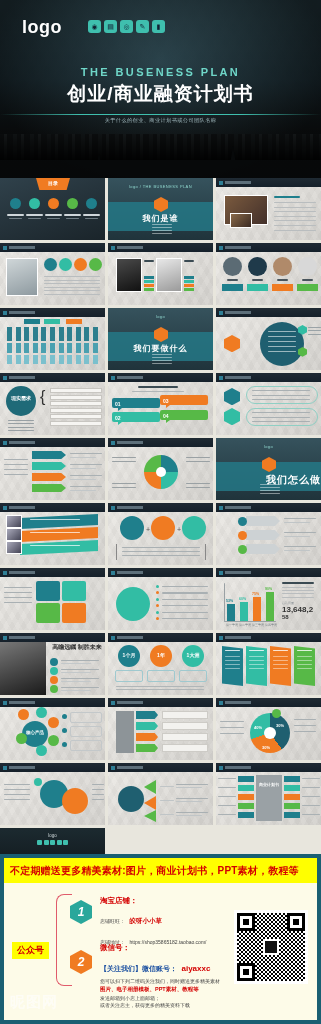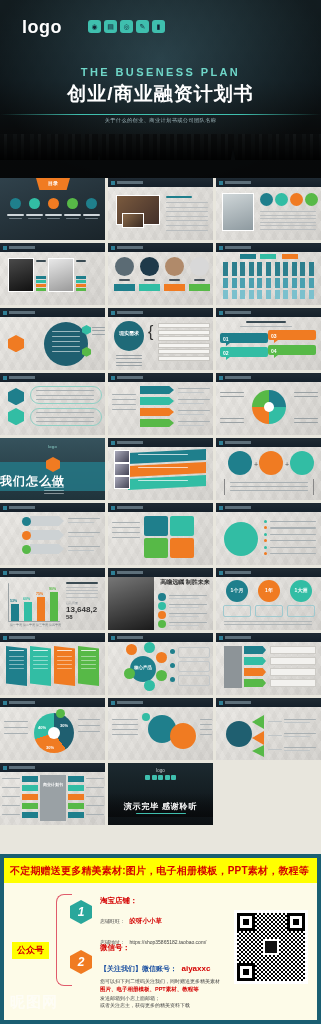--- a/index.html
+++ b/index.html
@@ -117,20 +117,32 @@
           <div style="position:absolute;left:28px;top:40px;width:13px;height:1px;background:#6f7c84;border-radius:1px;"></div>
           <div style="position:absolute;left:48px;top:20px;width:11px;height:11px;border-radius:50%;background:#f07b22;"></div>
           <div style="position:absolute;left:45px;top:36px;width:17px;height:1.6px;background:#cfd6da;border-radius:1px;"></div>
           <div style="position:absolute;left:47px;top:40px;width:13px;height:1px;background:#6f7c84;border-radius:1px;"></div>
           <div style="position:absolute;left:67px;top:20px;width:11px;height:11px;border-radius:50%;background:#57b947;"></div>
           <div style="position:absolute;left:64px;top:36px;width:17px;height:1.6px;background:#cfd6da;border-radius:1px;"></div>
           <div style="position:absolute;left:66px;top:40px;width:13px;height:1px;background:#6f7c84;border-radius:1px;"></div>
           <div style="position:absolute;left:86px;top:20px;width:11px;height:11px;border-radius:50%;background:#1f7f8c;"></div>
           <div style="position:absolute;left:83px;top:36px;width:17px;height:1.6px;background:#cfd6da;border-radius:1px;"></div>
           <div style="position:absolute;left:85px;top:40px;width:13px;height:1px;background:#6f7c84;border-radius:1px;"></div>
+        </div>
+      </div>
+      <div class="slide">
+        <div class="s-body hexfill" style="position: absolute; inset: 0px;">
+          <div style="position:absolute;left:0px;top:24px;width:107px;height:29px;background:rgba(36,120,134,.85);"></div>
+          <div style="position:absolute;left:0;right:0;top:6px;text-align:center;color:#8fd6cd;font-size:4px;letter-spacing:.4px;">logo / THE BUSENESS PLAN</div>
+          <div style="position:absolute;left:46px;top:19px;width:14px;height:15.120000000000001px;background:#f07b22;clip-path:polygon(50% 0%,100% 25%,100% 75%,50% 100%,0% 75%,0% 25%);"></div>
+          <div style="position:absolute;left:0;right:0;top:35px;text-align:center;color:#fff;font-size:8px;font-weight:700;letter-spacing:1px;">我们是谁</div>
+          <div style="position:absolute;left:44px;top:46px;width:20px;height:1px;background:rgba(255,255,255,.45);border-radius:1px;"></div>
+          <div style="position:absolute;left:44px;top:49px;width:20px;height:1px;background:rgba(255,255,255,.45);border-radius:1px;"></div>
+          <div style="position:absolute;left:44px;top:52px;width:20px;height:1px;background:rgba(255,255,255,.45);border-radius:1px;"></div>
+          <div style="position:absolute;left:44px;top:55px;width:20px;height:1px;background:rgba(255,255,255,.45);border-radius:1px;"></div>
         </div>
       </div>
       <div class="slide">
         <div class="s-bar">
           <i></i>
           <b></b>
         </div>
         <div class="s-body">
           <div style="position:absolute;left:8px;top:8px;width:44px;height:30px;background:linear-gradient(135deg,#7a5a3e,#43302a);border:1.5px solid #fff;"></div>
           <div style="position:absolute;left:14px;top:26px;width:22px;height:15px;background:linear-gradient(135deg,#8a6a4a,#3a2a22);border:1.5px solid #fff;"></div>
@@ -241,20 +253,32 @@
           <div style="position:absolute;left:75.8px;top:38px;width:5px;height:9px;background:#7bc0cd;"></div>
           <div style="position:absolute;left:84.39999999999999px;top:10px;width:5px;height:14px;background:#2d7f8e;"></div>
           <div style="position:absolute;left:84.39999999999999px;top:26px;width:5px;height:10px;background:#4aa0b0;"></div>
           <div style="position:absolute;left:84.39999999999999px;top:38px;width:5px;height:9px;background:#7bc0cd;"></div>
           <div style="position:absolute;left:93px;top:10px;width:5px;height:14px;background:#2d7f8e;"></div>
           <div style="position:absolute;left:93px;top:26px;width:5px;height:10px;background:#4aa0b0;"></div>
           <div style="position:absolute;left:93px;top:38px;width:5px;height:9px;background:#7bc0cd;"></div>
         </div>
       </div>
       <div class="slide">
+        <div class="s-body hexfill" style="position: absolute; inset: 0px;">
+          <div style="position:absolute;left:0px;top:24px;width:107px;height:29px;background:rgba(36,120,134,.85);"></div>
+          <div style="position:absolute;left:0;right:0;top:6px;text-align:center;color:#8fd6cd;font-size:4px;letter-spacing:.4px;">logo</div>
+          <div style="position:absolute;left:46px;top:19px;width:14px;height:15.120000000000001px;background:#f07b22;clip-path:polygon(50% 0%,100% 25%,100% 75%,50% 100%,0% 75%,0% 25%);"></div>
+          <div style="position:absolute;left:0;right:0;top:35px;text-align:center;color:#fff;font-size:8px;font-weight:700;letter-spacing:1px;">我们要做什么</div>
+          <div style="position:absolute;left:44px;top:46px;width:20px;height:1px;background:rgba(255,255,255,.45);border-radius:1px;"></div>
+          <div style="position:absolute;left:44px;top:49px;width:20px;height:1px;background:rgba(255,255,255,.45);border-radius:1px;"></div>
+          <div style="position:absolute;left:44px;top:52px;width:20px;height:1px;background:rgba(255,255,255,.45);border-radius:1px;"></div>
+          <div style="position:absolute;left:44px;top:55px;width:20px;height:1px;background:rgba(255,255,255,.45);border-radius:1px;"></div>
+        </div>
+      </div>
+      <div class="slide">
         <div class="s-bar">
           <i></i>
           <b></b>
         </div>
         <div class="s-body">
           <div style="position:absolute;left:44px;top:5px;width:44px;height:44px;border-radius:50%;background:#1f5f70;"></div>
           <div style="position:absolute;left:8px;top:18px;width:16px;height:17.28px;background:#f07b22;clip-path:polygon(50% 0%,100% 25%,100% 75%,50% 100%,0% 75%,0% 25%);"></div>
           <div style="position:absolute;left:82px;top:8px;width:9px;height:9.72px;background:#32bda4;clip-path:polygon(50% 0%,100% 25%,100% 75%,50% 100%,0% 75%,0% 25%);"></div>
           <div style="position:absolute;left:82px;top:30px;width:9px;height:9.72px;background:#57b947;clip-path:polygon(50% 0%,100% 25%,100% 75%,50% 100%,0% 75%,0% 25%);"></div>
           <div style="position:absolute;left:52px;top:14px;width:28px;height:1.1px;background:rgba(255,255,255,.55);border-radius:1px;"></div>
@@ -371,21 +395,21 @@
           <div style="position:absolute;left:78px;top:14px;width:24px;height:1px;background:#9aa1a4;border-radius:1px;"></div>
           <div style="position:absolute;left:4px;top:40px;width:24px;height:1px;background:#9aa1a4;border-radius:1px;"></div>
           <div style="position:absolute;left:78px;top:40px;width:24px;height:1px;background:#9aa1a4;border-radius:1px;"></div>
         </div>
       </div>
       <div class="slide">
         <div class="s-body hexfill" style="position: absolute; inset: 0px;">
           <div style="position:absolute;left:0px;top:24px;width:107px;height:29px;background:rgba(36,120,134,.85);"></div>
           <div style="position:absolute;left:0;right:0;top:6px;text-align:center;color:#8fd6cd;font-size:4px;letter-spacing:.4px;">logo</div>
           <div style="position:absolute;left:46px;top:19px;width:14px;height:15.120000000000001px;background:#f07b22;clip-path:polygon(50% 0%,100% 25%,100% 75%,50% 100%,0% 75%,0% 25%);"></div>
-          <div style="position:absolute;left:0;right:0;top:35px;text-align:left;color:#fff;font-size:12px;font-weight:700;letter-spacing:1px;">我们怎么做</div>
+          <div style="position:absolute;left:0;right:0;top:35px;text-align:right;color:#fff;font-size:10px;font-weight:700;letter-spacing:1px;">我们怎么做</div>
           <div style="position:absolute;left:44px;top:46px;width:20px;height:1px;background:rgba(255,255,255,.45);border-radius:1px;"></div>
           <div style="position:absolute;left:44px;top:49px;width:20px;height:1px;background:rgba(255,255,255,.45);border-radius:1px;"></div>
           <div style="position:absolute;left:44px;top:52px;width:20px;height:1px;background:rgba(255,255,255,.45);border-radius:1px;"></div>
           <div style="position:absolute;left:44px;top:55px;width:20px;height:1px;background:rgba(255,255,255,.45);border-radius:1px;"></div>
         </div>
       </div>
       <div class="slide">
         <div class="s-bar">
           <i></i>
           <b></b>
@@ -722,21 +746,21 @@
           <div style="position:absolute;left:0;right:0;top:38px;text-align:center;color:#fff;font-size:8px;font-weight:700;letter-spacing:.8px;">演示完毕 感谢聆听</div>
           <div style="position:absolute;left:28px;top:50px;width:50px;height:1px;background:#3fbfae;border-radius:1px;"></div>
         </div>
       </div>
     </div>
 
   <div class="promo">
     <div class="promo-inner">
 
       <div class="promo-yellow">
-        <div class="py2">不定期赠送更多精美素材:图片，电子相册模板，PPT素材，教程等</div>
+        <div class="py2">不定期赠送更多精美素材:图片，商业计划书，PPT素材，教程等</div>
       </div>
 
       <div class="gzh-tag">公众号</div>
       <div class="brace"></div>
 
       <div class="item-hex" style="left:66px; top:42px; background:#2aa79b;">1</div>
       <div style="position:absolute; left:96px; top:38px;">
         <div class="lbl-h">淘宝店铺：</div>
         <div style="margin-top:3px;">
           <span class="lbl-s">店铺旺旺：</span>

